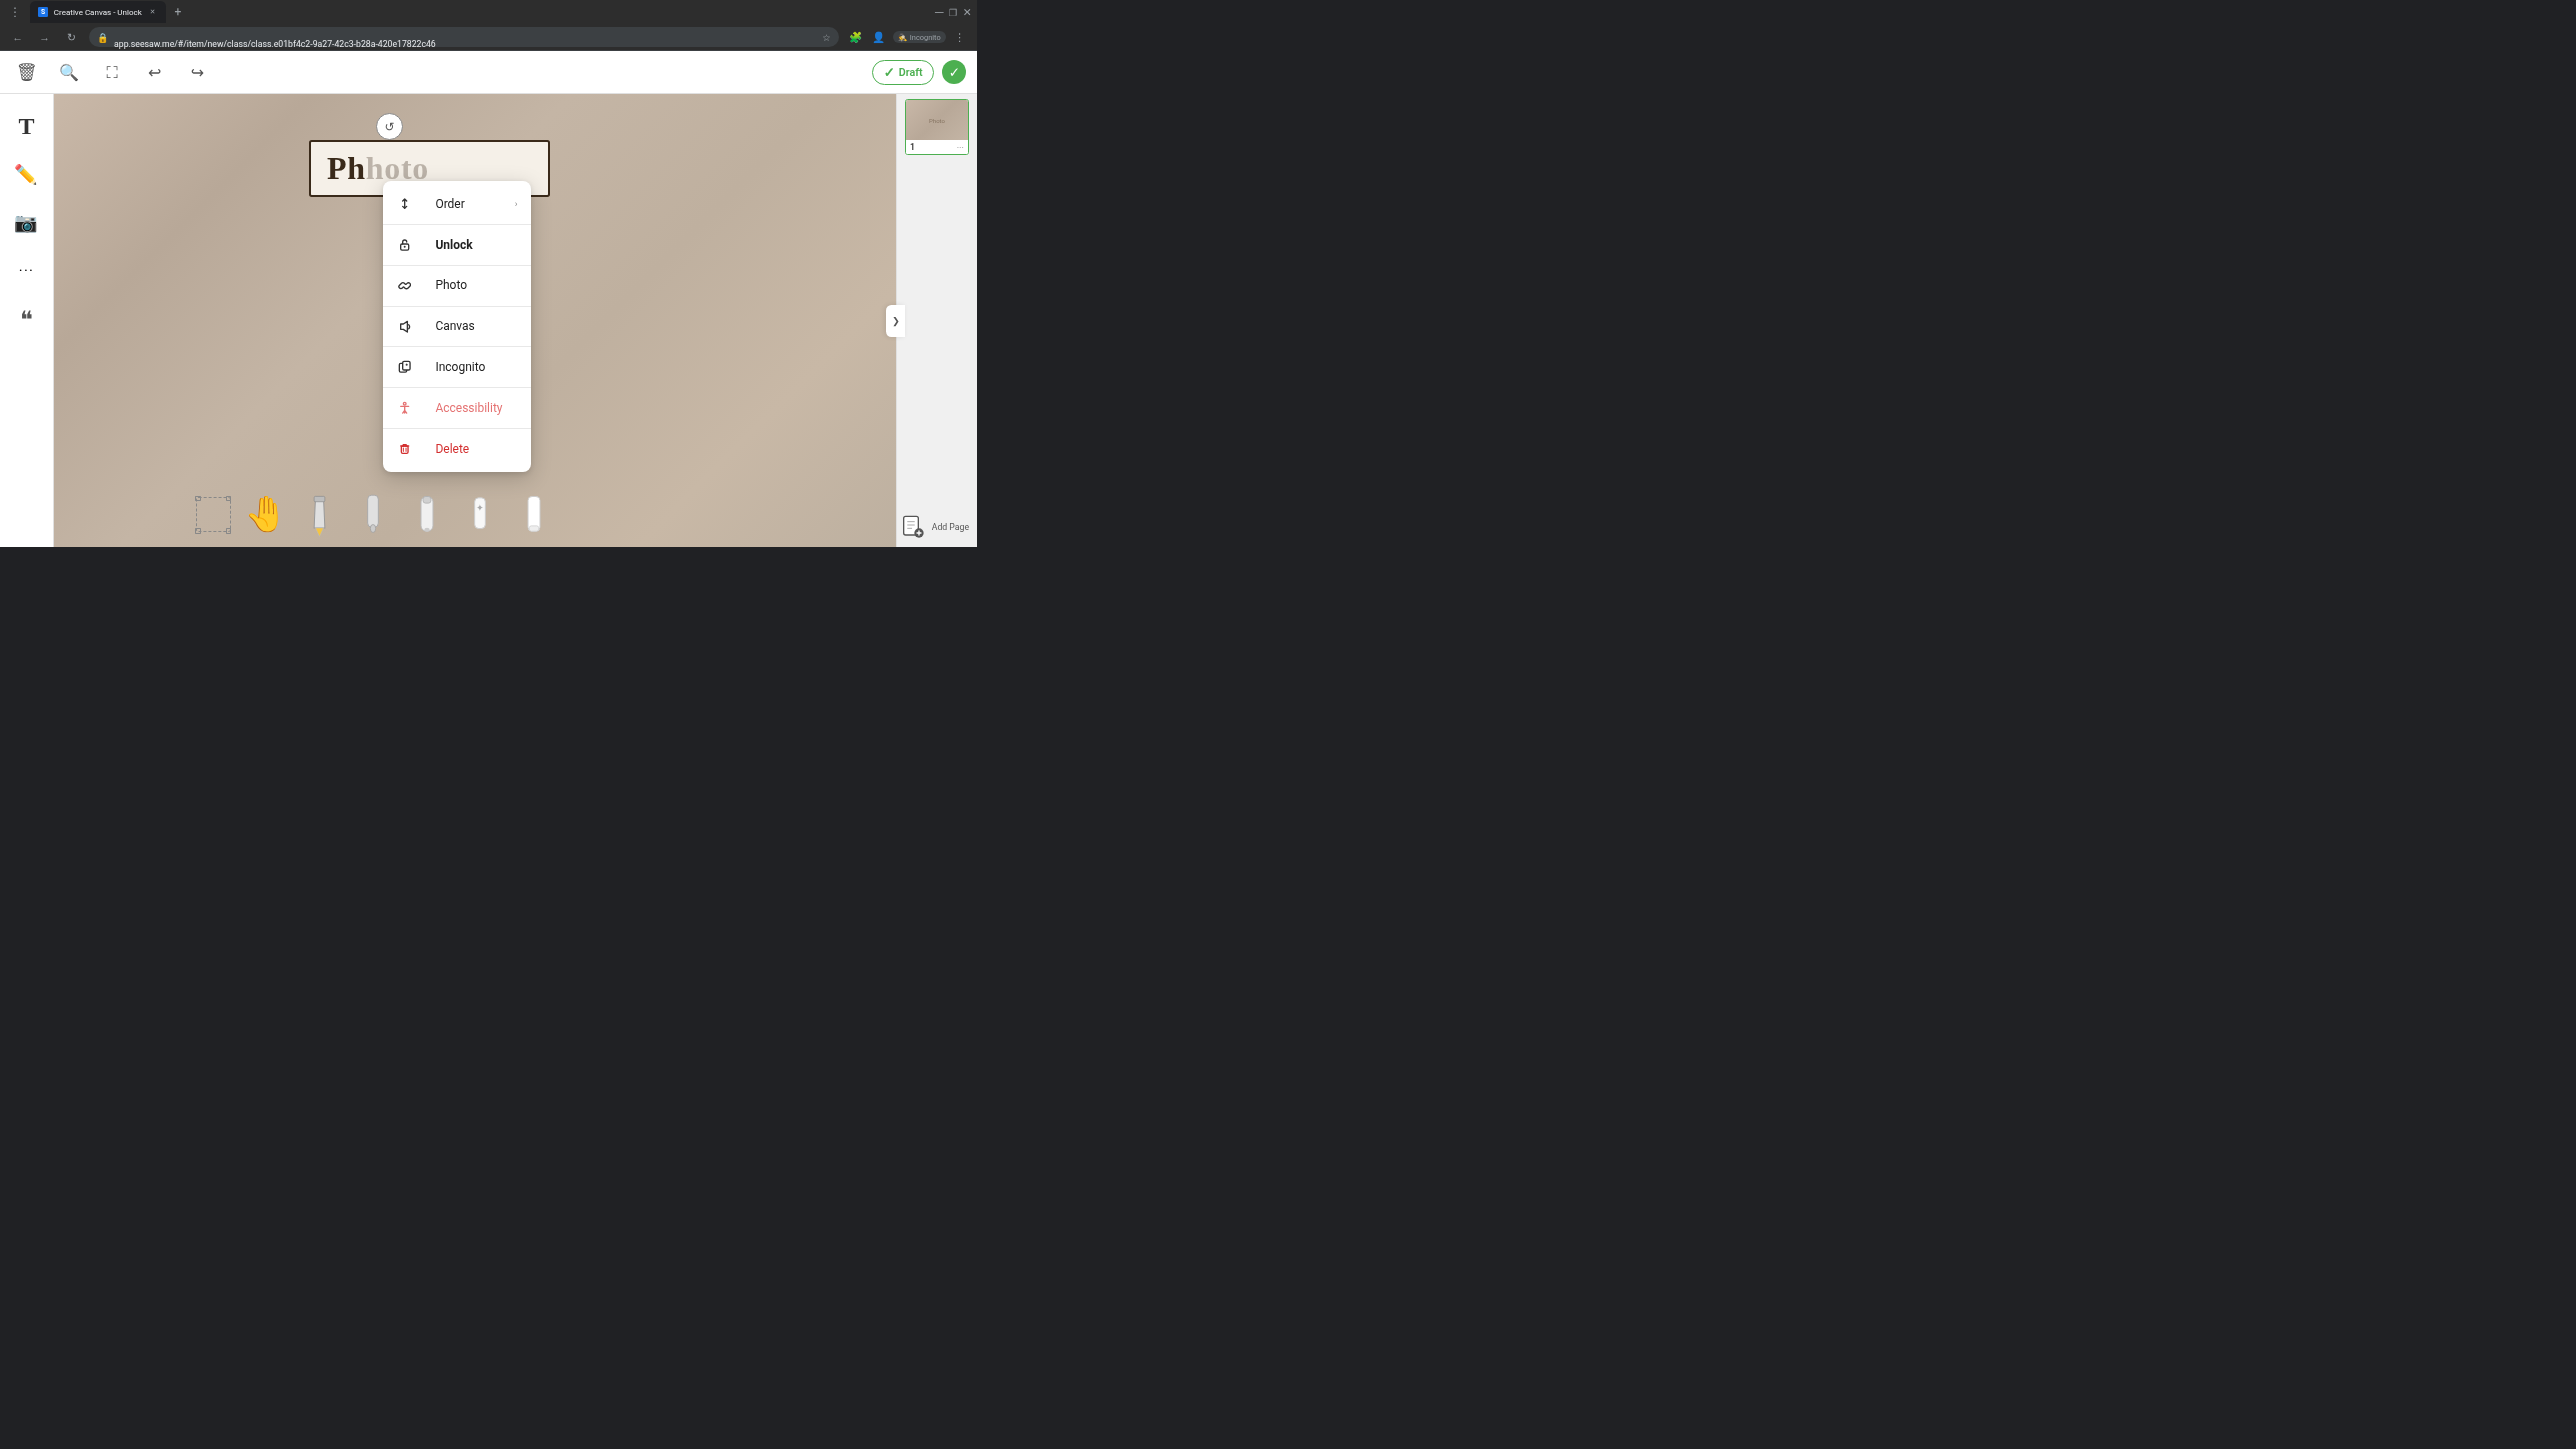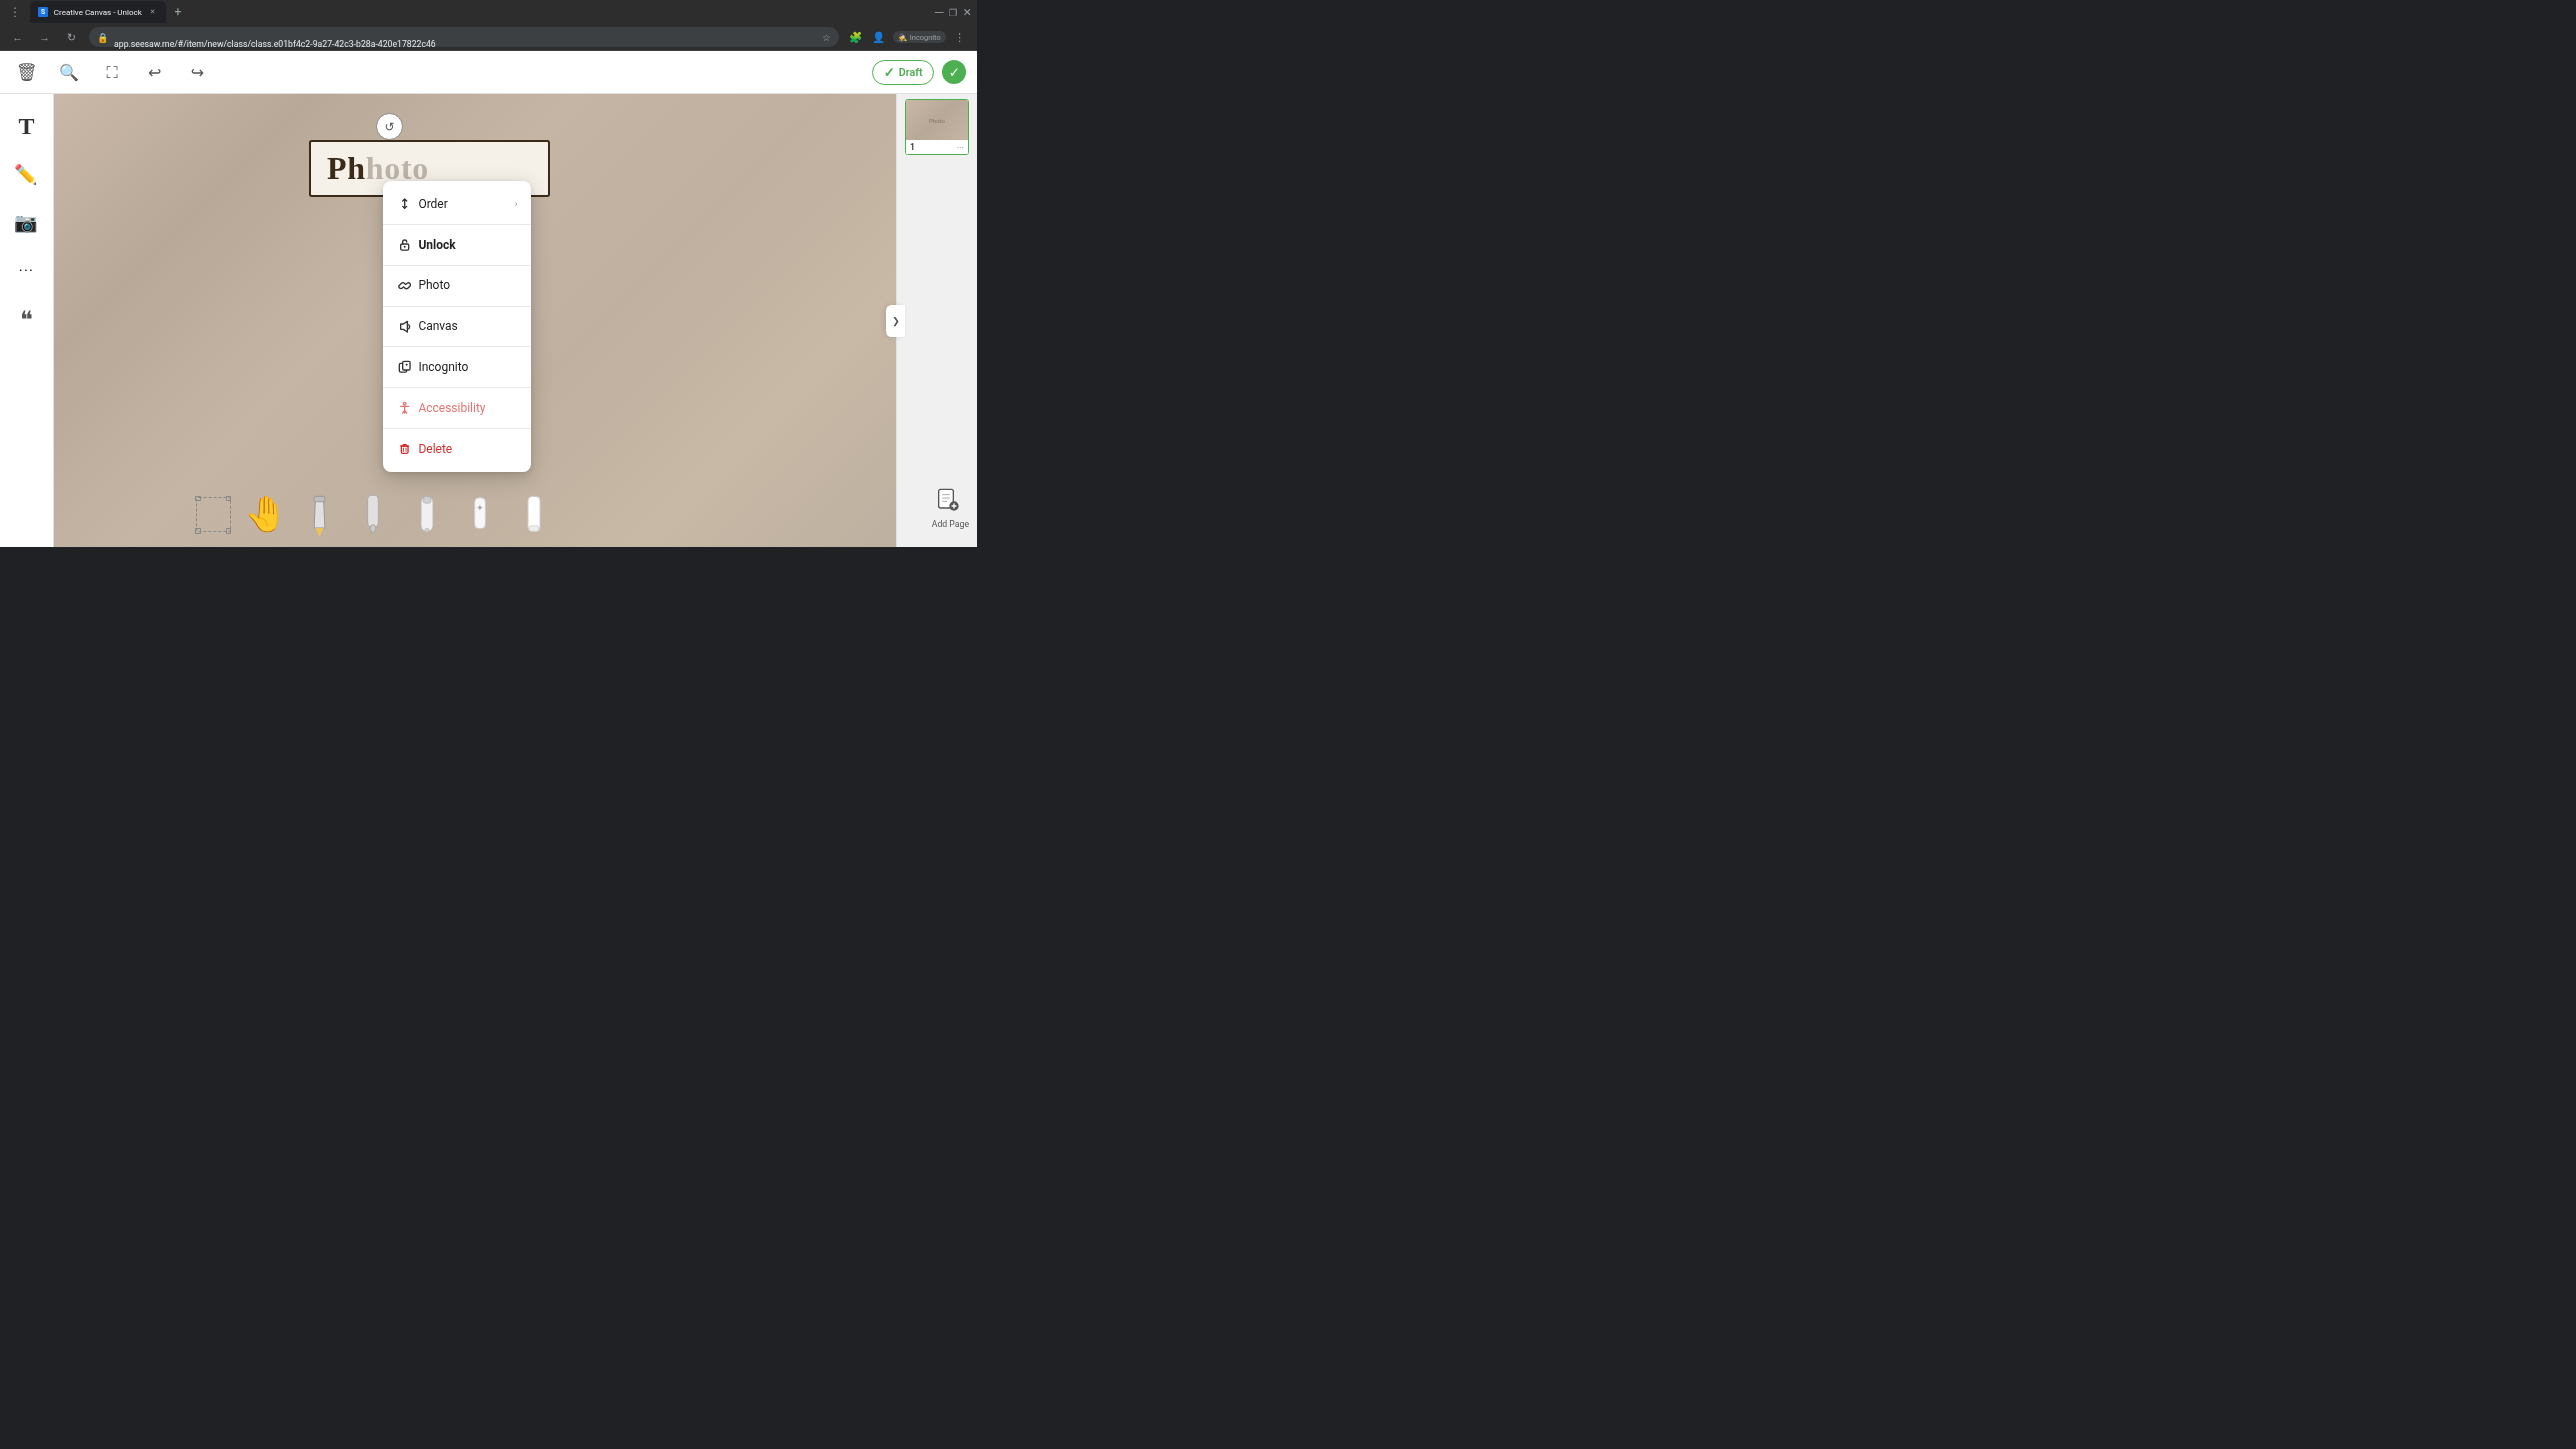--- a/index.html
+++ b/index.html
@@ -346,21 +346,21 @@
       border-radius: 8px;
       box-shadow: 0 5.4px 21.5px rgba(0,0,0,0.18), 0 1.3px 5.4px rgba(0,0,0,0.10);
       min-width: 148px;
       padding: 5.4px 0;
       z-index: 100;
     }
     .menu-item {
       display: flex;
       align-items: center;
       padding: 9.4px 13.4px;
-      gap: 6px;
+      gap: 23px;
       cursor: pointer;
       font-size: 12px;
       color: #222;
     }
     .menu-item.bold { font-weight: 700; }
     .menu-item.red { color: #d32f2f; }
     .menu-icon {
       width: 16px;
       height: 16px;
       display: flex;
@@ -457,24 +457,25 @@
     }
     .thumb-dots {
       font-size: 9.4px;
       color: #888;
       cursor: pointer;
     }
 
     
     .add-page-btn {
       position: absolute;
-      bottom: 18px;
+      bottom: 4px;
       right: 8px;
       display: flex;
-      flex-direction: column;
+      flex-direction: row;
+      align-items: center;
       gap: 2.7px;
       cursor: pointer;
     }
     .add-page-icon {
       width: 32px;
       height: 32px;
       display: flex;
       align-items: center;
       justify-content: center;
       font-size: 16px;

